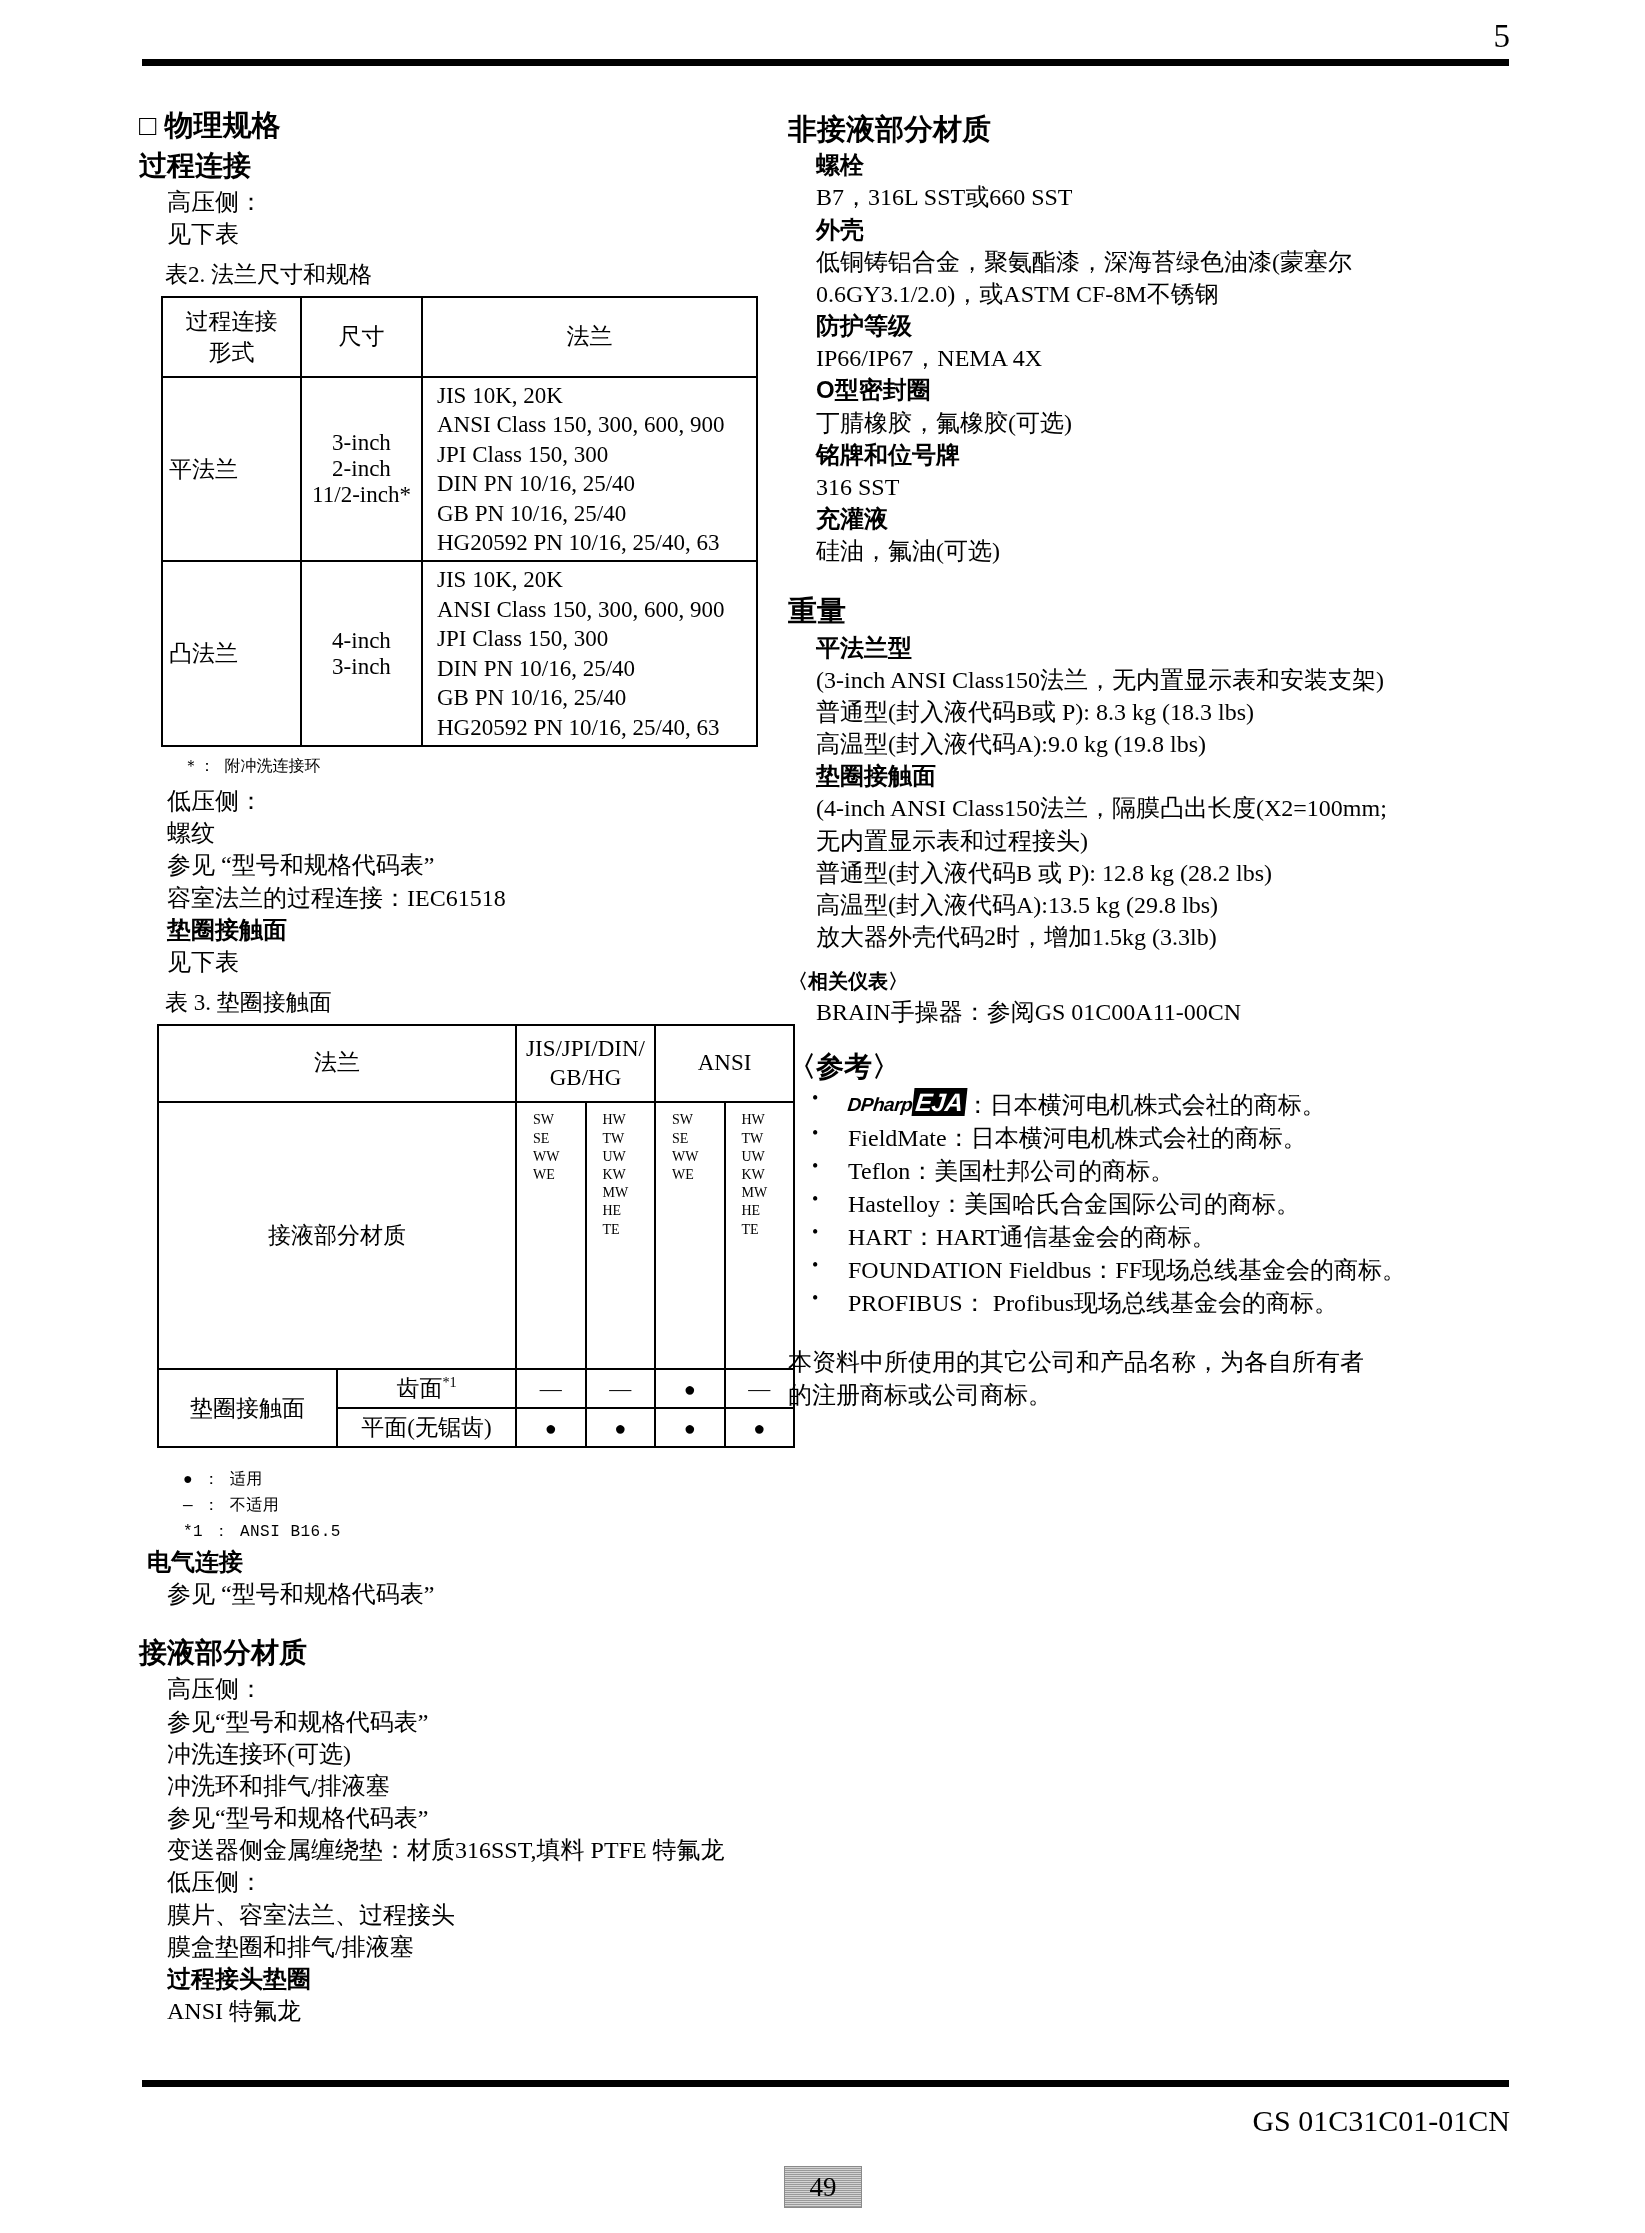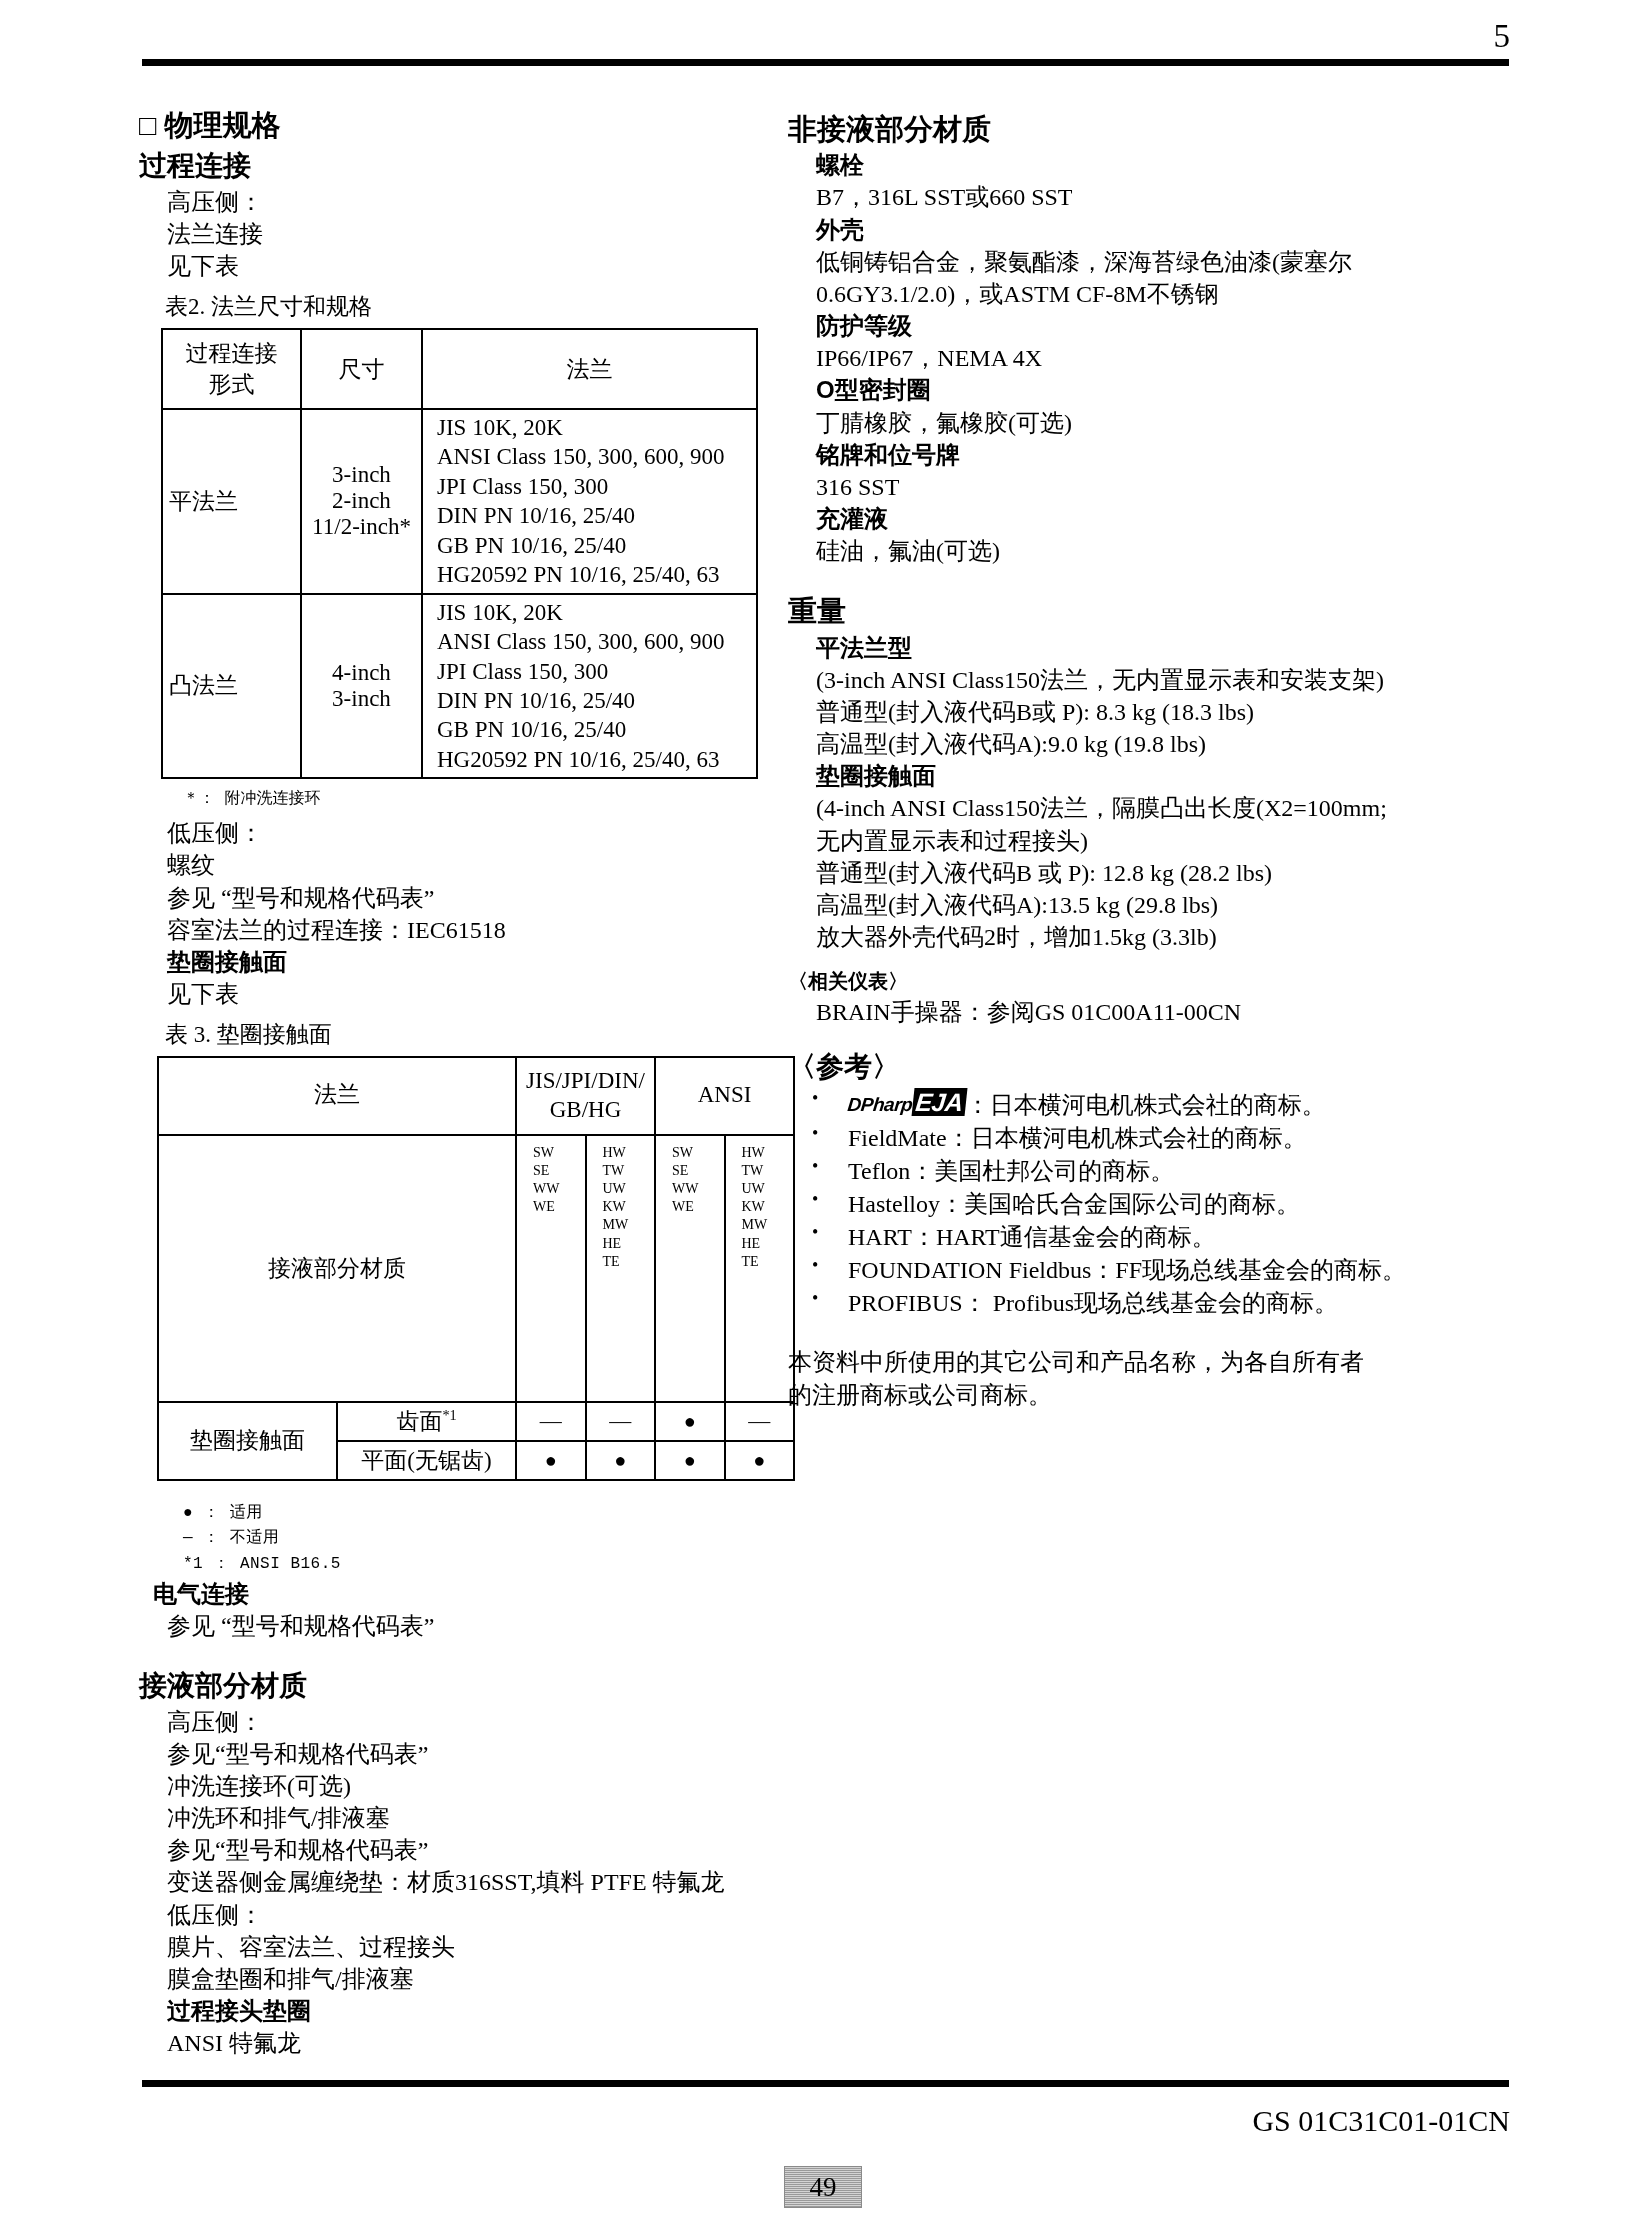--- a/index.html
+++ b/index.html
@@ -116,21 +116,20 @@
 
   <div class="col-left">
 
     <div class="h1">
       <span class="box">□</span>
       <span>物理规格</span>
     </div>
 
     <div class="h2">过程连接</div>
     <div class="tx ind1">高压侧：</div>
-    <div class="tx ind2">法兰连接</div>
     <div class="tx ind2">见下表</div>
 
     <div class="gap-s"></div>
     <div class="tbl-cap">表2. 法兰尺寸和规格</div>
 
     <table class="doc t2">
       <tbody>
           <tr>
         <td class="c-type hd" rowspan="1">
           <span>过程连接</span><br>
@@ -250,21 +249,21 @@
     </tbody>
       </table>
 
     <div style="height:20px"></div>
     <div class="legend">
       <div>● ： 适用</div>
       <div>— ： 不适用</div>
       <div>*1 ： ANSI B16.5</div>
     </div>
 
-    <div class="h3" style="margin-left:14px">电气连接</div>
+    <div class="h3" style="margin-left:8px">电气连接</div>
     <div class="tx ind1">参见 “型号和规格代码表”</div>
 
     <div class="gap-m"></div>
     <div class="h2">接液部分材质</div>
     <div class="tx ind1">高压侧：</div>
     <div class="tx ind1">参见“型号和规格代码表”</div>
     <div class="tx ind1">冲洗连接环(可选)</div>
     <div class="tx ind1">冲洗环和排气/排液塞</div>
     <div class="tx ind1">参见“型号和规格代码表”</div>
     <div class="tx ind1" style="white-space:nowrap">变送器侧金属缠绕垫：材质316SST,填料 PTFE 特氟龙</div>

